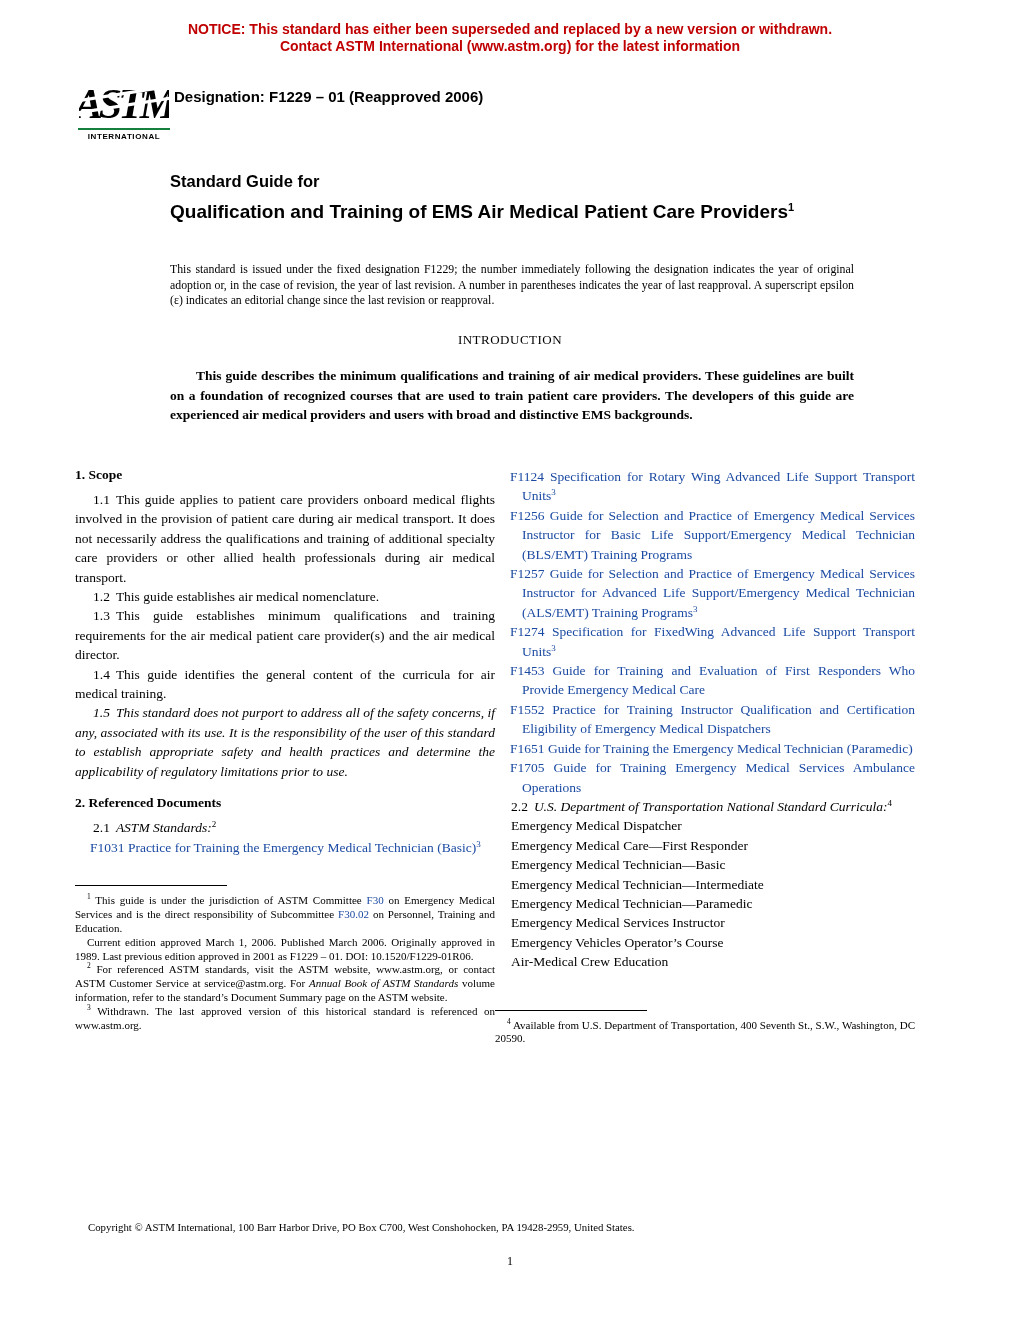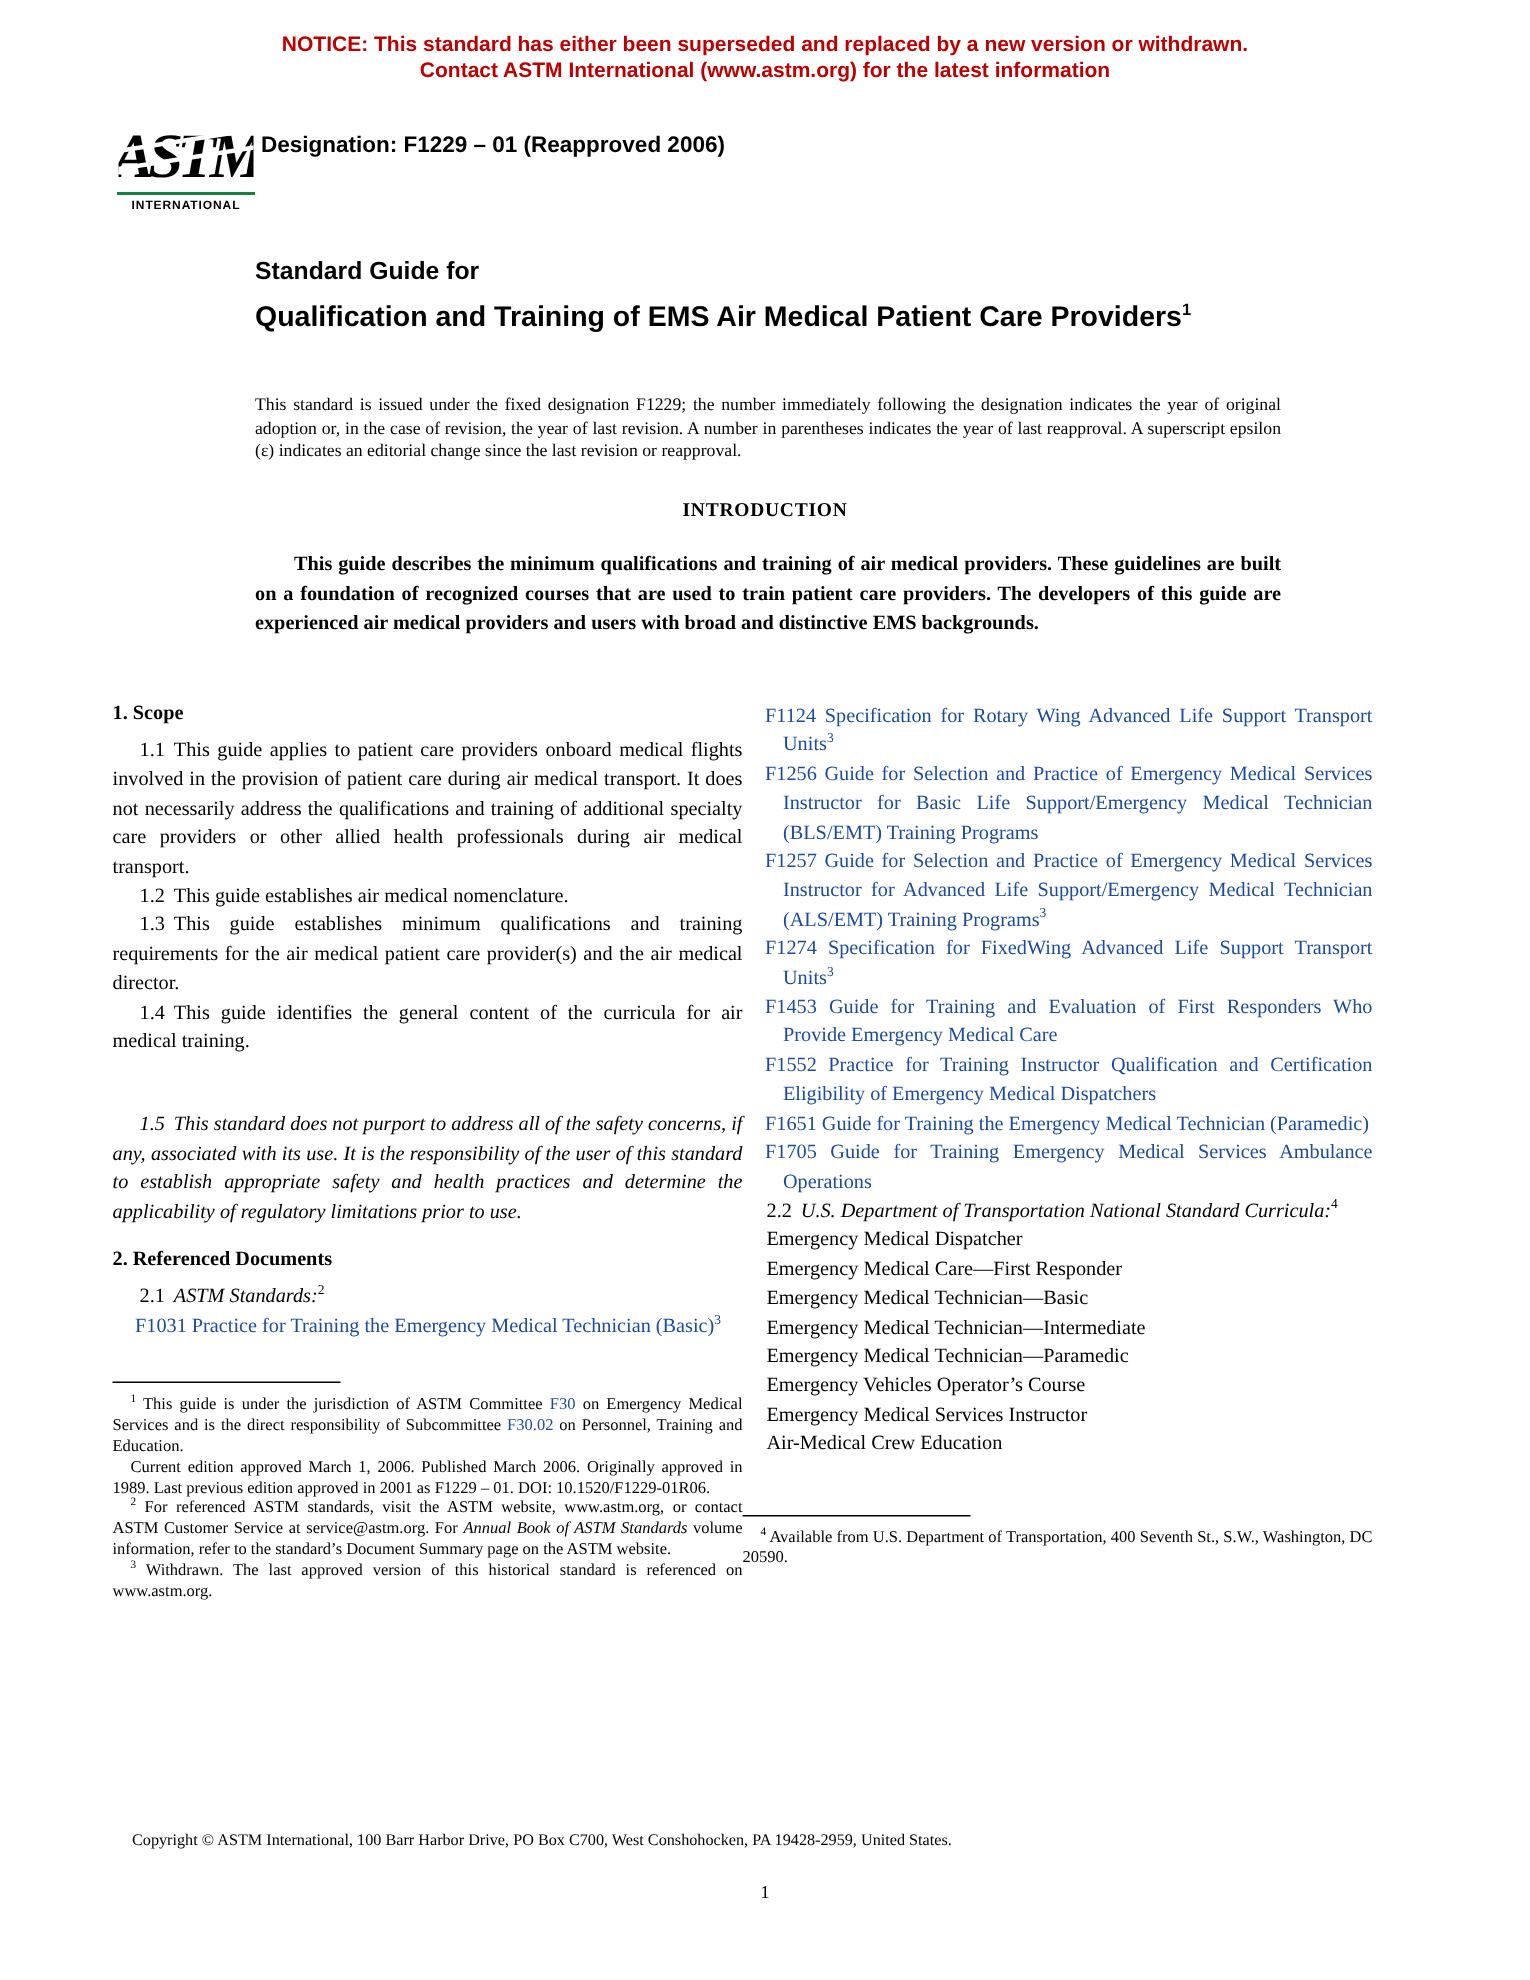--- a/index.html
+++ b/index.html
@@ -72,21 +72,21 @@
   .issued-note {
     position: absolute; top: 262px; left: 170px; width: 684px;
     margin: 0;
     font-size: 11.8px; line-height: 15.6px;
     text-align: justify;
   }
 
   
   .intro-heading {
     position: absolute; top: 332px; left: 0; right: 0;
-    text-align: center; font-weight: bold; font-size: 13px; letter-spacing: 0.5px;
+    text-align: center; font-weight: normal; font-size: 13px; letter-spacing: 0.5px;
   }
   .intro-body {
     position: absolute; top: 366px; left: 170px; width: 684px;
     margin: 0;
     font-size: 13.5px; line-height: 19.5px;
     text-align: justify; text-indent: 26px; font-weight: bold;
   }
 
   
   .columns {
@@ -99,21 +99,21 @@
   .sec-heading.first { margin-top: 0; }
 
   .par {
     margin: 0;
     font-size: 13.5px; line-height: 19.4px;
     text-align: justify;
     text-indent: 18px;
   }
   .pnum { margin-right: 6px; }
   .italic { font-style: italic; }
-  .par.italic-par { font-style: italic; margin-top: 36px; }
+  .par.italic-par { font-style: italic; }
 
   .std-entry {
     margin: 0;
     font-size: 13.5px; line-height: 19.4px;
     text-align: justify;
     padding-left: 27px; text-indent: -12px;
     color: var(--link-blue, #1b4aa2);
     cursor: pointer;
   }
   .fnref { font-size: 9px; line-height: 0; }
@@ -217,22 +217,22 @@
       <p class="std-entry"><span>F1651 Guide for Training the Emergency Medical Technician (Paramedic)</span><sup class="fnref"></sup></p>
       <p class="std-entry"><span>F1705 Guide for Training Emergency Medical Services Ambulance Operations</span><sup class="fnref"></sup></p>
 
       <p class="par p22"><span class="pnum">2.2</span><span class="italic">U.S. Department of Transportation National Standard Curricula:</span><sup class="fnref">4</sup></p>
 
       <p class="curric">Emergency Medical Dispatcher</p>
       <p class="curric">Emergency Medical Care—First Responder</p>
       <p class="curric">Emergency Medical Technician—Basic</p>
       <p class="curric">Emergency Medical Technician—Intermediate</p>
       <p class="curric">Emergency Medical Technician—Paramedic</p>
+      <p class="curric">Emergency Medical Services Instructor</p>
       <p class="curric">Emergency Vehicles Operator’s Course</p>
-      <p class="curric">Emergency Medical Services Instructor</p>
       <p class="curric">Air-Medical Crew Education</p>
 
       <div class="footnotes fn4">
         <div class="fn-rule"></div>
         <p class="fn"><sup class="fnref">4</sup><span> Available from U.S. Department of Transportation, 400 Seventh St., S.W., Washington, DC 20590.</span></p>
       </div>
     </section>
   </div>
 
   <p class="copyright">Copyright © ASTM International, 100 Barr Harbor Drive, PO Box C700, West Conshohocken, PA 19428-2959, United States.</p>

